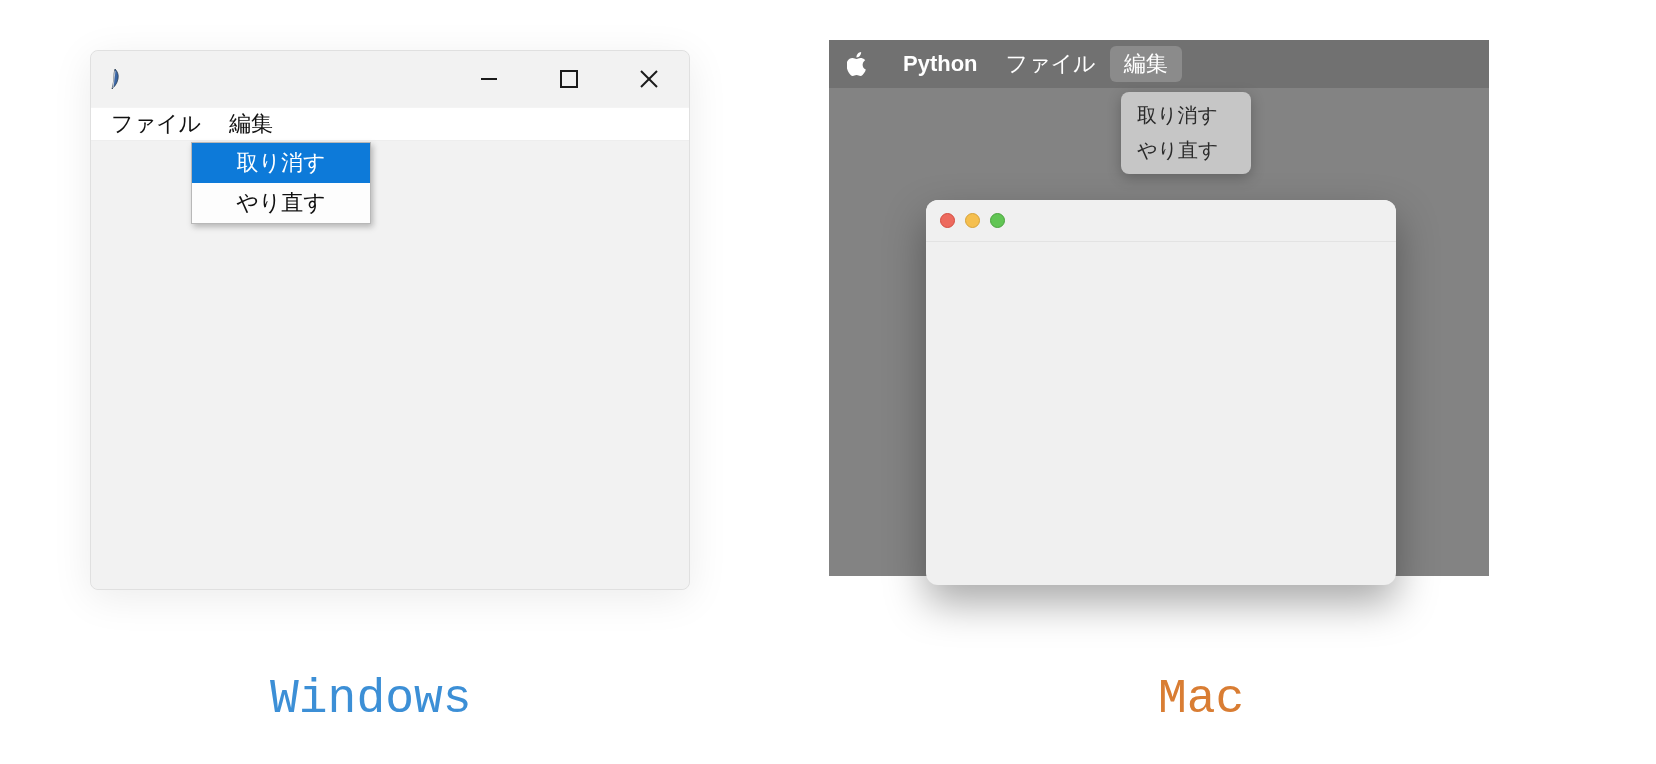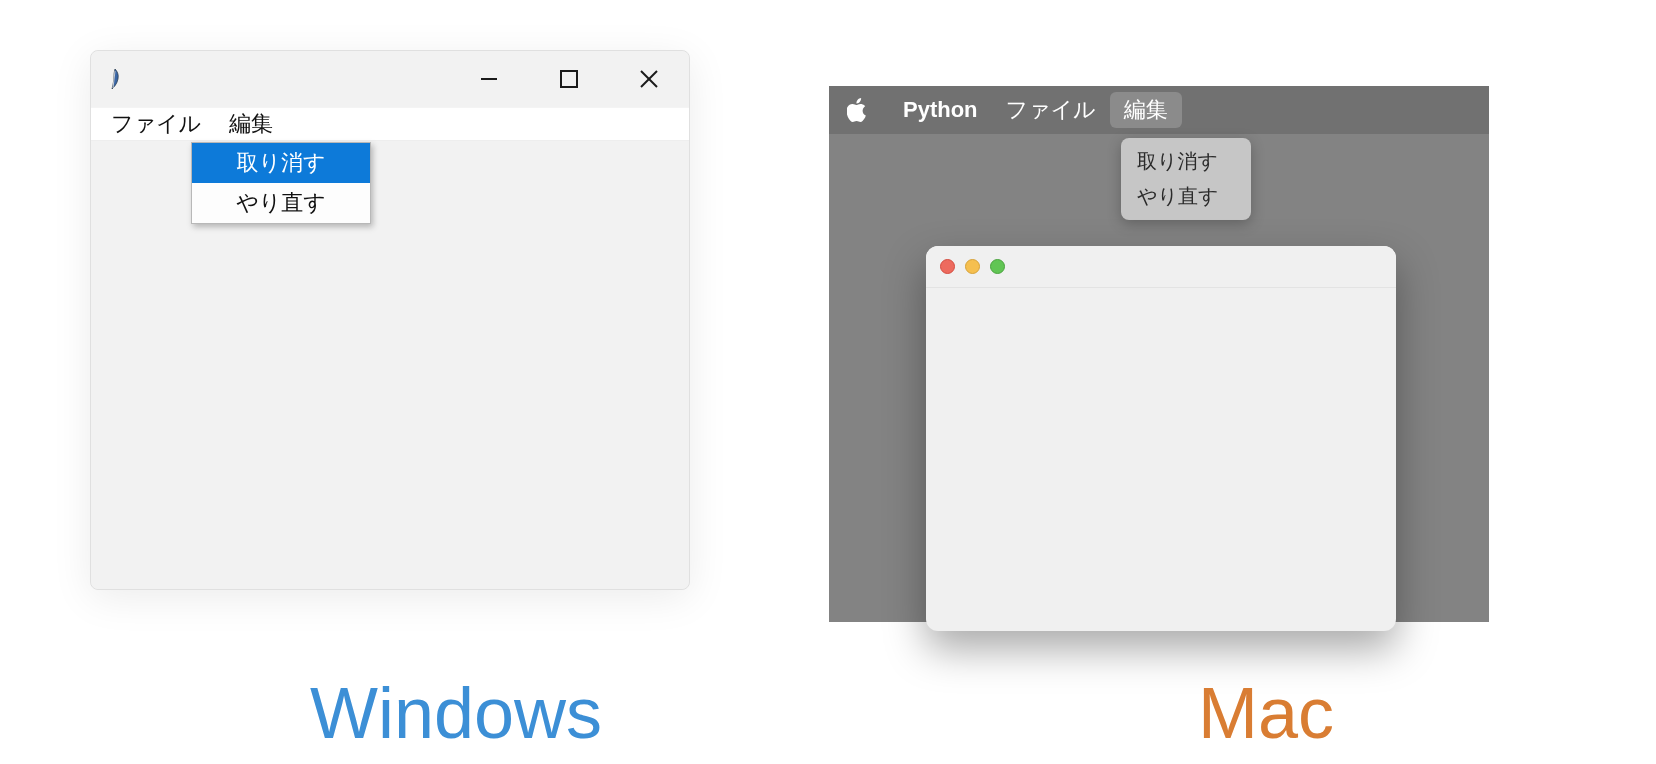--- a/index.html
+++ b/index.html
@@ -93,21 +93,20 @@
     }
 
     
     .mac-container {
       position: absolute;
       left: 829px;
       top: 40px;
       width: 660px;
       height: 536px;
       background: #838383;
-      margin-top: 46px;
     }
     .mac-menubar {
       height: 48px;
       background: #717171;
       display: flex;
       align-items: center;
       padding-left: 18px;
       position: relative;
     }
     .mac-apple {
@@ -166,23 +165,22 @@
     .traffic {
       width: 15px; height: 15px; border-radius: 50%;
     }
     .traffic.close { background: #ed6a5e; border: 0.5px solid #d44c3f; }
     .traffic.min   { background: #f5bf4f; border: 0.5px solid #d6a238; }
     .traffic.max   { background: #61c554; border: 0.5px solid #4aa33e; }
 
     
     .os-label {
       position: absolute;
-      font-family: Liberation Sans, sans-serif;
-      font-size: 72px;
-      margin-left: 40px;
+      font-family: Liberation Mono, monospace;
+      font-size: 48px;
     }
     .label-windows { left: 270px; top: 672px; color: #3c8fd6; }
     .label-mac { left: 1158px; top: 672px; color: #d97d33; }
   </style>
 </head>
 <body>
 
 <div class="win-container">
   <div class="win-titlebar">
     <span class="win-appicon">

